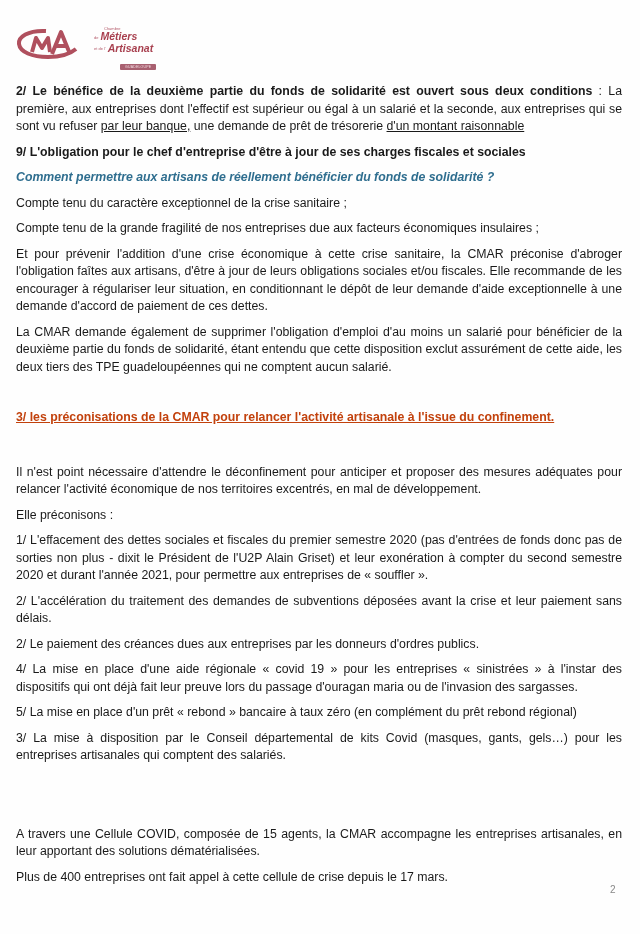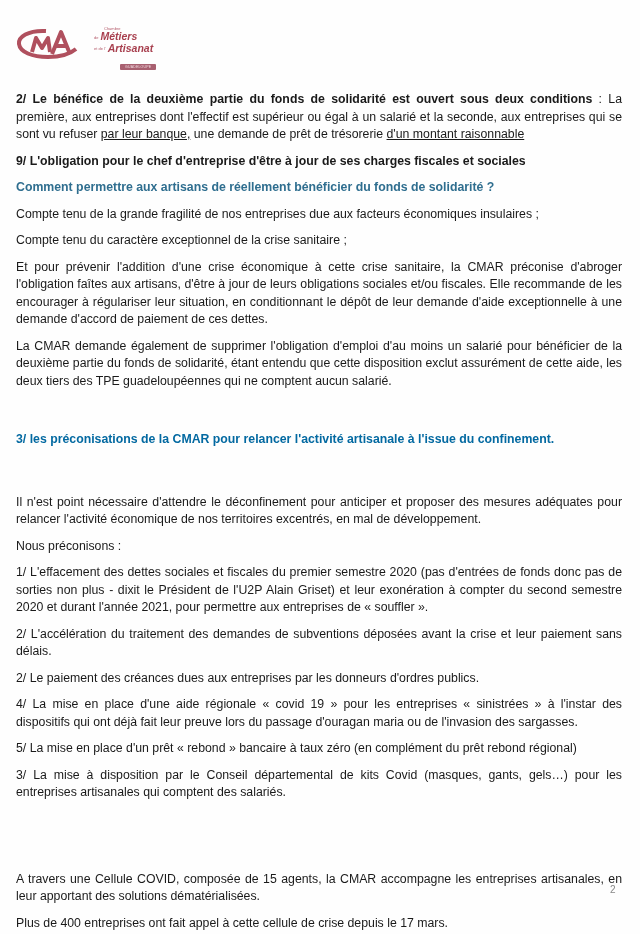--- a/index.html
+++ b/index.html
@@ -11,25 +11,25 @@
   .logo { position: absolute; left: 16px; top: 26px; width: 150px; height: 44px; }
   .logo-mark { position: absolute; left: 0; top: 2px; width: 64px; height: 32px; }
   .logo-text { position: absolute; left: 78px; top: 0; width: 80px; }
   .logo-small { font-size: 4px; color: #b45a6a; line-height: 5px; display: block; padding-left: 10px; }
   .logo-big { font-size: 10.5px; font-weight: bold; font-style: italic; color: #a8404f; line-height: 11px; display: block; }
   .logo-big .pre { font-size: 4px; font-weight: normal; font-style: normal; color: #b45a6a; margin-right: 2px; vertical-align: middle; }
   .logo-region { display: inline-block; margin-left: 26px; margin-top: 2px; background: #a86070; color: #f3dde2; font-size: 3.5px; padding: 1px 5px; border-radius: 1px; letter-spacing: 0.2px; }
 
   
   .content { position: absolute; left: 16px; top: 82px; width: 606px; font-size: 12.3px; line-height: 17.5px; }
-  .content p { margin: 9px 0 8px 0; text-align: justify; }
+  .content p { margin: 1px 0 8px 0; text-align: justify; }
   .b { font-weight: bold; }
   .u { text-decoration: underline; }
-  .q { font-weight: bold; color: #2f6e8f; }
-  .sec { color: #0369a1; font-weight: bold; margin: 0; }
+  .q { font-weight: bold; font-style: italic; color: #2f6e8f; }
+  .sec { color: #c2410c; font-weight: bold; text-decoration: underline; margin: 0; }
   .gap1 { height: 24px; }
   .gap2 { height: 28px; }
 
   .pagenum { position: absolute; left: 610px; top: 884px; font-size: 10px; color: #888; }
 </style>
 </head>
 <body>
 
 <div class="page">
 
@@ -44,29 +44,29 @@
       <span class="logo-big"><span class="pre">de</span><span>Métiers</span></span>
       <span class="logo-big"><span class="pre">et de l'</span><span>Artisanat</span></span>
       <span class="logo-region">GUADELOUPE</span>
     </div>
   </div>
 
   <div class="content">
     <p><span class="b">2/ Le bénéfice de la deuxième partie du fonds de solidarité est ouvert sous deux conditions</span><span> : La première, aux entreprises dont l'effectif est supérieur ou égal à un salarié et la seconde, aux entreprises qui se sont vu refuser </span><span class="u">par leur banque,</span><span> une demande de prêt de trésorerie </span><span class="u">d'un montant raisonnable</span></p>
     <p class="b">9/ L'obligation pour le chef d'entreprise d'être à jour de ses charges fiscales et sociales</p>
     <p class="q">Comment permettre aux artisans de réellement bénéficier du fonds de solidarité ?</p>
+    <p>Compte tenu du caractère exceptionnel de la crise sanitaire ;</p>
     <p>Compte tenu de la grande fragilité de nos entreprises due aux facteurs économiques insulaires ;</p>
-    <p>Compte tenu du caractère exceptionnel de la crise sanitaire ;</p>
     <p>Et pour prévenir l'addition d'une crise économique à cette crise sanitaire, la CMAR préconise d'abroger l'obligation faîtes aux artisans, d'être à jour de leurs obligations sociales et/ou fiscales. Elle recommande de les encourager à régulariser leur situation, en conditionnant le dépôt de leur demande d'aide exceptionnelle à une demande d'accord de paiement de ces dettes.</p>
     <p>La CMAR demande également de supprimer l'obligation d'emploi d'au moins un salarié pour bénéficier de la deuxième partie du fonds de solidarité, étant entendu que cette disposition exclut assurément de cette aide, les deux tiers des TPE guadeloupéennes qui ne comptent aucun salarié.</p>
     <div class="gap1"></div>
     <p class="sec">3/ les préconisations de la CMAR pour relancer l'activité artisanale à l'issue du confinement.</p>
     <div class="gap2"></div>
     <p>Il n'est point nécessaire d'attendre le déconfinement pour anticiper et proposer des mesures adéquates pour relancer l'activité économique de nos territoires excentrés, en mal de développement.</p>
-    <p>Nous préconisons :</p>
+    <p>Elle préconisons :</p>
     <p>1/ L'effacement des dettes sociales et fiscales du premier semestre 2020 (pas d'entrées de fonds donc pas de sorties non plus - dixit le Président de l'U2P Alain Griset) et leur exonération à compter du second semestre 2020 et durant l'année 2021, pour permettre aux entreprises de « souffler ».</p>
     <p>2/ L'accélération du traitement des demandes de subventions déposées avant la crise et leur paiement sans délais.</p>
     <p>2/ Le paiement des créances dues aux entreprises par les donneurs d'ordres publics.</p>
     <p>4/ La mise en place d'une aide régionale « covid 19 » pour les entreprises « sinistrées » à l'instar des dispositifs qui ont déjà fait leur preuve lors du passage d'ouragan maria ou de l'invasion des sargasses.</p>
     <p>5/ La mise en place d'un prêt « rebond » bancaire à taux zéro (en complément du prêt rebond régional)</p>
     <p>3/ La mise à disposition par le Conseil départemental de kits Covid (masques, gants, gels…) pour les entreprises artisanales qui comptent des salariés.</p>
     <div class="gap1"></div>
     <div class="gap2"></div>
     <p>A travers une Cellule COVID, composée de 15 agents, la CMAR accompagne les entreprises artisanales, en leur apportant des solutions dématérialisées.</p>
     <p>Plus de 400 entreprises ont fait appel à cette cellule de crise depuis le 17 mars.</p>

